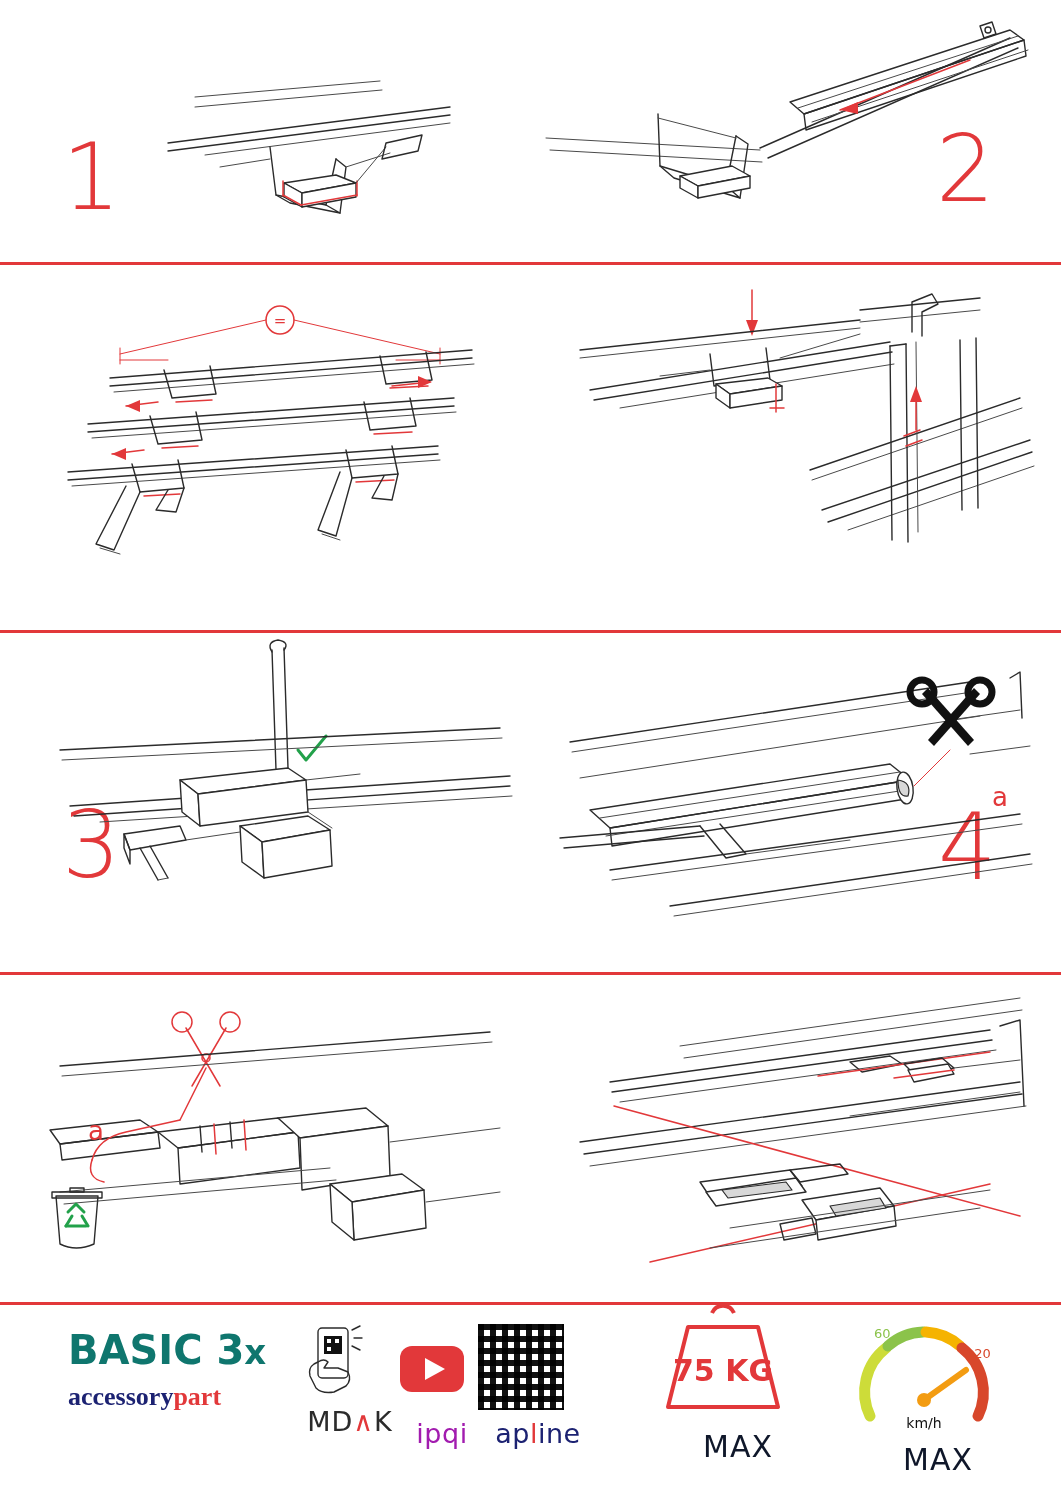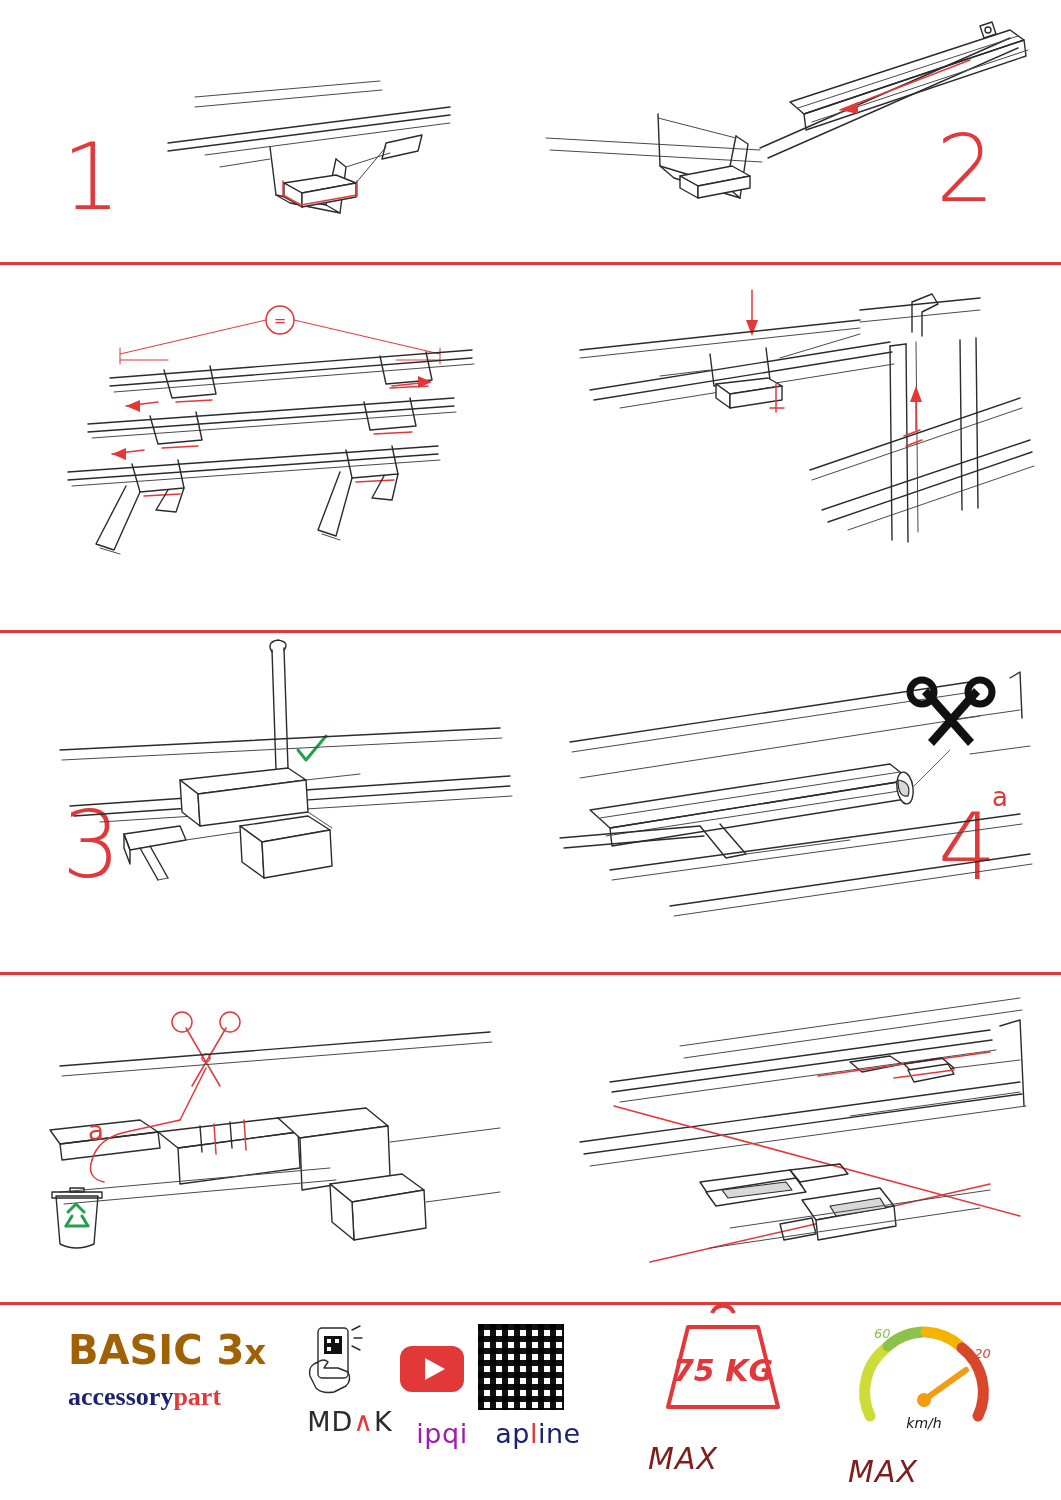--- a/index.html
+++ b/index.html
@@ -67,21 +67,21 @@
   .brand-block {
     position: absolute;
     left: 68px;
     top: 28px;
     width: 210px;
   }
   .brand-title {
     font-family: "DejaVu Sans", sans-serif;
     font-weight: bold;
     font-size: 40px;
-    color: #a16207;
+    color: #0f766e;
     letter-spacing: 0px;
     line-height: 1;
   }
   .brand-title .x { font-size: 34px; }
   .brand-sub {
     margin-top: 14px;
     font-family: Liberation Serif, serif;
     font-weight: bold;
     font-size: 26px;
     line-height: 1;
@@ -108,28 +108,28 @@
   .qr {
     width: 86px;
     height: 86px;
     background:
       repeating-linear-gradient(to right, #111 0 6px, #fff 6px 12px),
       repeating-linear-gradient(to bottom, #111 0 6px, #fff 6px 12px);
     background-blend-mode: multiply;
   }
   .maxblock {
     position: absolute;
-    font-style: italic;
+    text-align: center;
   }
   .maxcap {
     font-family: "DejaVu Sans", sans-serif;
     font-size: 30px;
-    color: #7f1d1d;
+    color: #0f172a;
     letter-spacing: 1px;
-    margin-top: 18px;
+    margin-top: 6px;
   }
   .weight-txt {
     font-family: "DejaVu Sans", sans-serif;
     font-weight: bold;
     font-size: 30px;
     fill: #e2383a;
   }
 </style>
 </head>
 <body>

